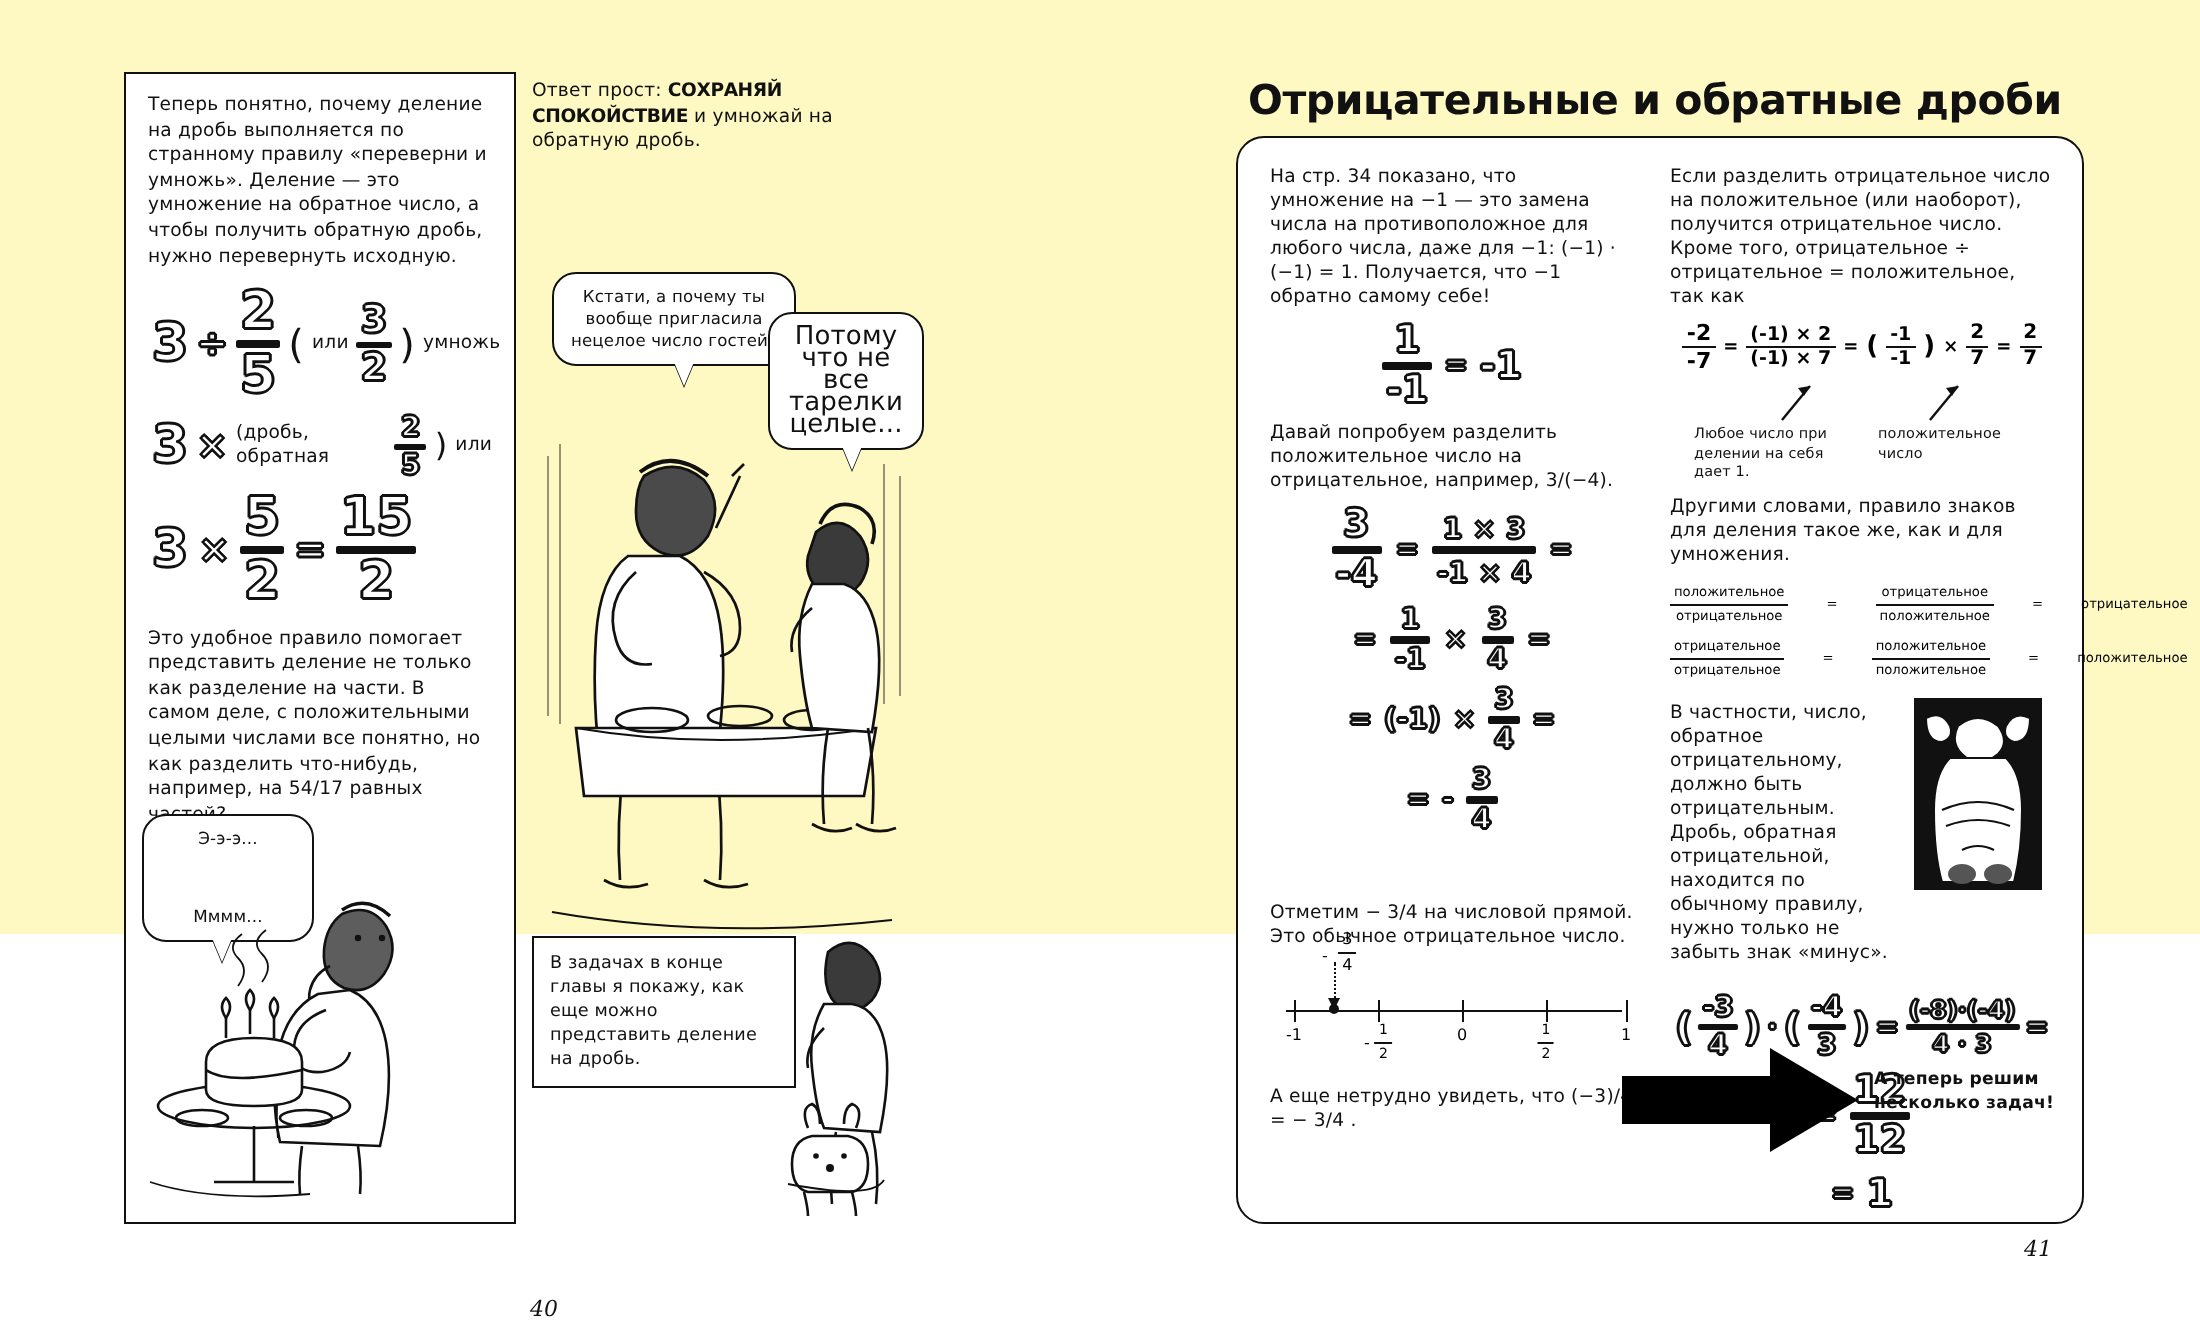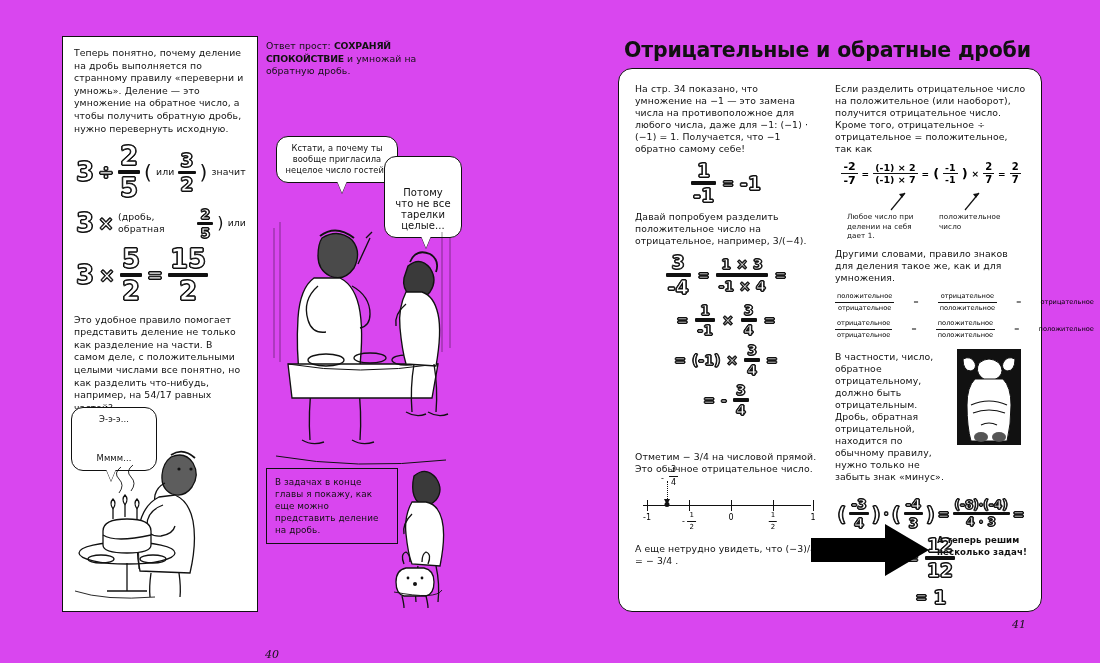--- a/index.html
+++ b/index.html
@@ -5,22 +5,22 @@
   * { box-sizing: border-box; }
   html, body {
     margin: 0; padding: 0;
     width: 1100px; height: 663px;
     background: #ffffff;
     font-family: "DejaVu Sans", sans-serif;
     overflow: hidden;
   }
   .spread {
     position: relative;
-    width: 1100px; height: 663px;
-    background: #d946ef;
+    width: 1100px; height: 467px;
+    background: #fef9c3;
   }
 
   
   .hand {
     font-family: "DejaVu Sans", sans-serif;
     font-size: 9.3px;
     line-height: 12.6px;
     color: #111;
     letter-spacing: .1px;
   }
@@ -168,21 +168,21 @@
         <span class="comic-num big">5</span>
       </span>
       <span class="hand" style="font-size:20px;">(</span>
       <span class="hand">или</span>
       <span class="frac">
         <span class="comic-num mid">3</span>
         <span class="bar" style="height:3px;"></span>
         <span class="comic-num mid">2</span>
       </span>
       <span class="hand" style="font-size:20px;">)</span>
-      <span class="hand">значит</span>
+      <span class="hand">умножь</span>
     </div>
 
     <div class="eq-row" style="justify-content:flex-start;gap:4px;margin-left:2px;">
       <span class="comic-num big">3</span>
       <span class="comic-num mid">×</span>
       <span class="hand">(дробь, обратная</span>
       <span class="frac">
         <span class="comic-num sml">2</span>
         <span class="bar" style="height:2.5px;"></span>
         <span class="comic-num sml">5</span>
@@ -262,21 +262,21 @@
       <span style="font-weight:700;letter-spacing:-0.2px;">СОХРАНЯЙ СПОКОЙСТВИЕ</span>
       <span>и умножай на обратную дробь.</span>
     </p>
 
     <div class="bubble" style="left:10px; top:100px; width:122px;">
       <div class="hand" style="font-size:8.3px;line-height:11px;">Кстати, а почему ты вообще пригласила нецелое число гостей?</div>
       <span class="tail" style="left:60px;"></span>
     </div>
 
     <div class="bubble" style="left:118px; top:120px; width:78px;">
-      <div class="hand" style="font-size:10px;line-height:11px;margin-top:24px;">Потому что не все тарелки целые...</div>
+      <div class="hand" style="font-size:13px;line-height:11px;">Потому что не все тарелки целые...</div>
       <span class="tail" style="left:36px;"></span>
     </div>
 
     <svg class="art" style="left:0px; top:172px;" width="196" height="268" viewBox="0 0 196 268">
       <g fill="none" stroke="#111" stroke-width="1.35">
 
         <path d="M56 30 q16 -10 30 2 q10 12 2 28 q-10 14 -24 8 q-12 -6 -12 -20 q0 -12 4 -18z" fill="#4a4a4a"></path>
         <path d="M54 28 q16 -12 34 2" stroke-width="2"></path>
 
         <path d="M48 70 q-14 10 -16 40 q-2 32 2 62 l58 2 q6 -44 2 -70 q-4 -26 -20 -34z" fill="#fff"></path>

